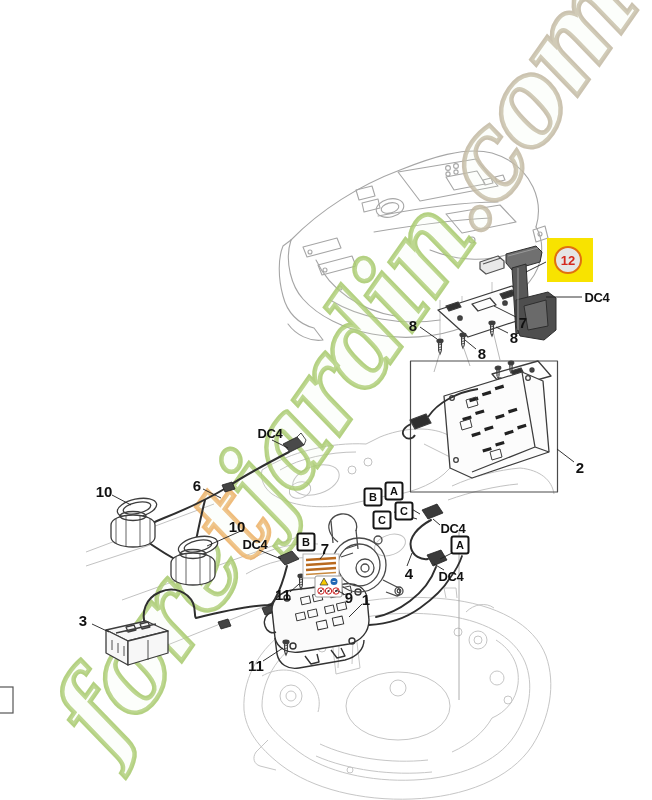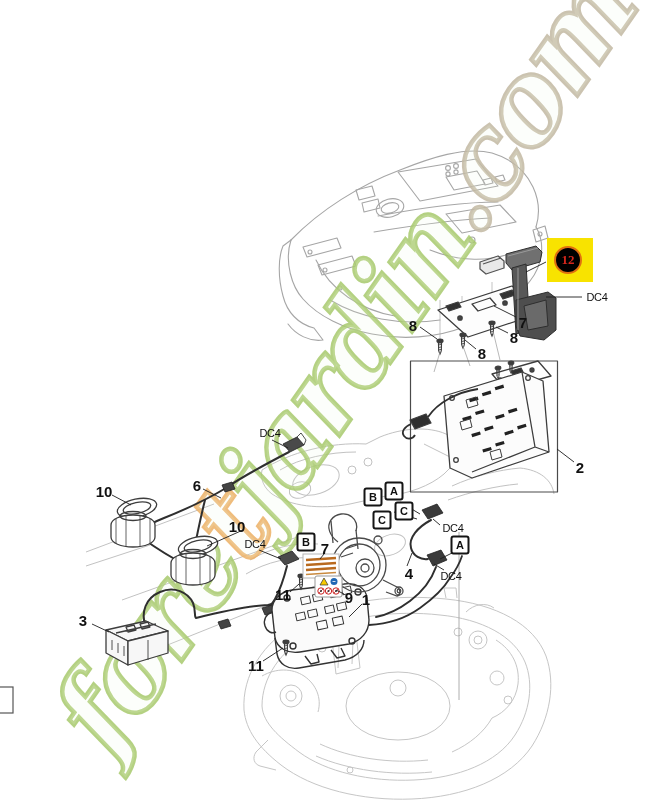--- a/index.html
+++ b/index.html
@@ -1,29 +1,29 @@
 <!DOCTYPE html>
 <html><head>
 <meta charset="utf-8">
 <style>
   html,body{margin:0;padding:0;background:#fff;}
   #stage{position:relative;width:652px;height:800px;background:#fff;overflow:hidden;
          font-family:"Liberation Sans", sans-serif;}
   #art{position:absolute;left:0;top:0;}
   .lbl{position:absolute;transform:translate(-50%,-50%);white-space:nowrap;color:#111;}
   .num{font-size:15px;font-weight:700;}
-  .dc4{font-size:11px;font-weight:400;letter-spacing:-.3px;}
+  .dc4{font-size:13px;font-weight:700;letter-spacing:-.3px;}
   .lbox{width:15px;height:15px;border:2px solid #151515;border-radius:3px;background:#fff;
         display:flex;align-items:center;justify-content:center;
         font-size:11px;font-weight:700;line-height:1;}
   .hl-rect{position:absolute;left:547px;top:238px;width:46px;height:44px;background:#f8e300;}
   .circ12{position:absolute;left:568px;top:260px;transform:translate(-50%,-50%);
-          width:24px;height:24px;border-radius:50%;border:2.5px solid #e0710f;background:#000000;
+          width:24px;height:24px;border-radius:50%;border:2.5px solid #e0710f;background:#e5e5e5;
           display:flex;align-items:center;justify-content:center;
-          color:#d4271c;font-size:13px;font-weight:700;font-family:Liberation Serif, serif;}
+          color:#d4271c;font-size:13px;font-weight:700;}
 </style>
 </head>
 <body>
 
 <div id="stage">
 
 <svg id="art" width="652" height="800" viewBox="0 0 652 800">
   <defs>
     <g id="screwg">
       <ellipse cx="0" cy="0" rx="3.6" ry="2.4" fill="#3d3d3d"></ellipse>

